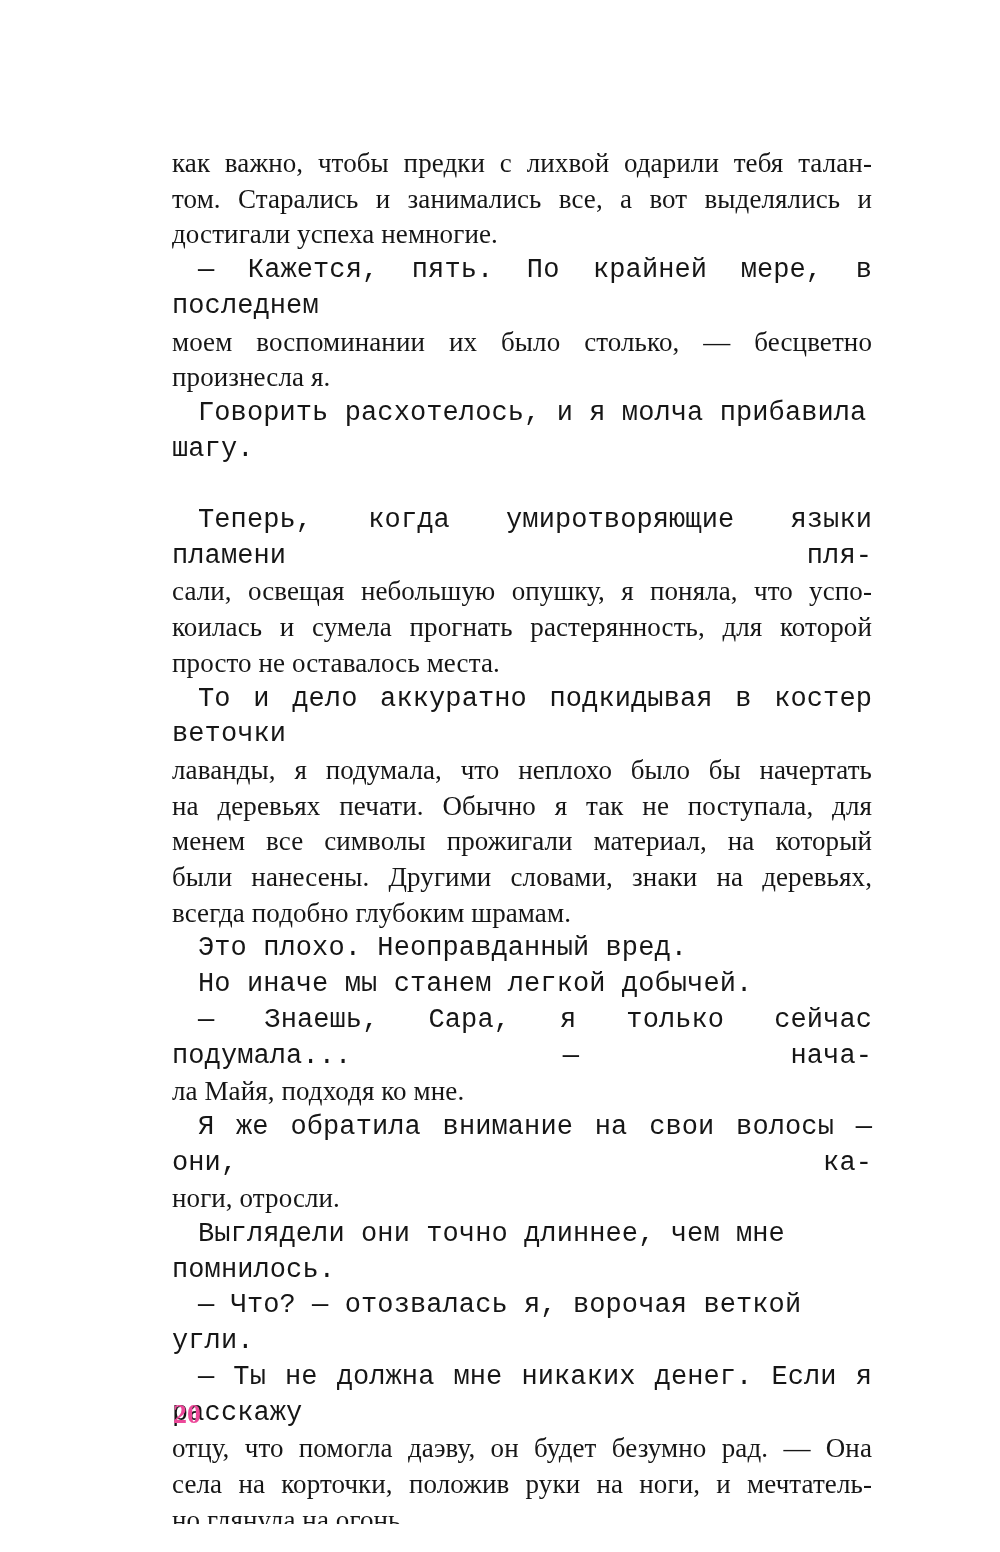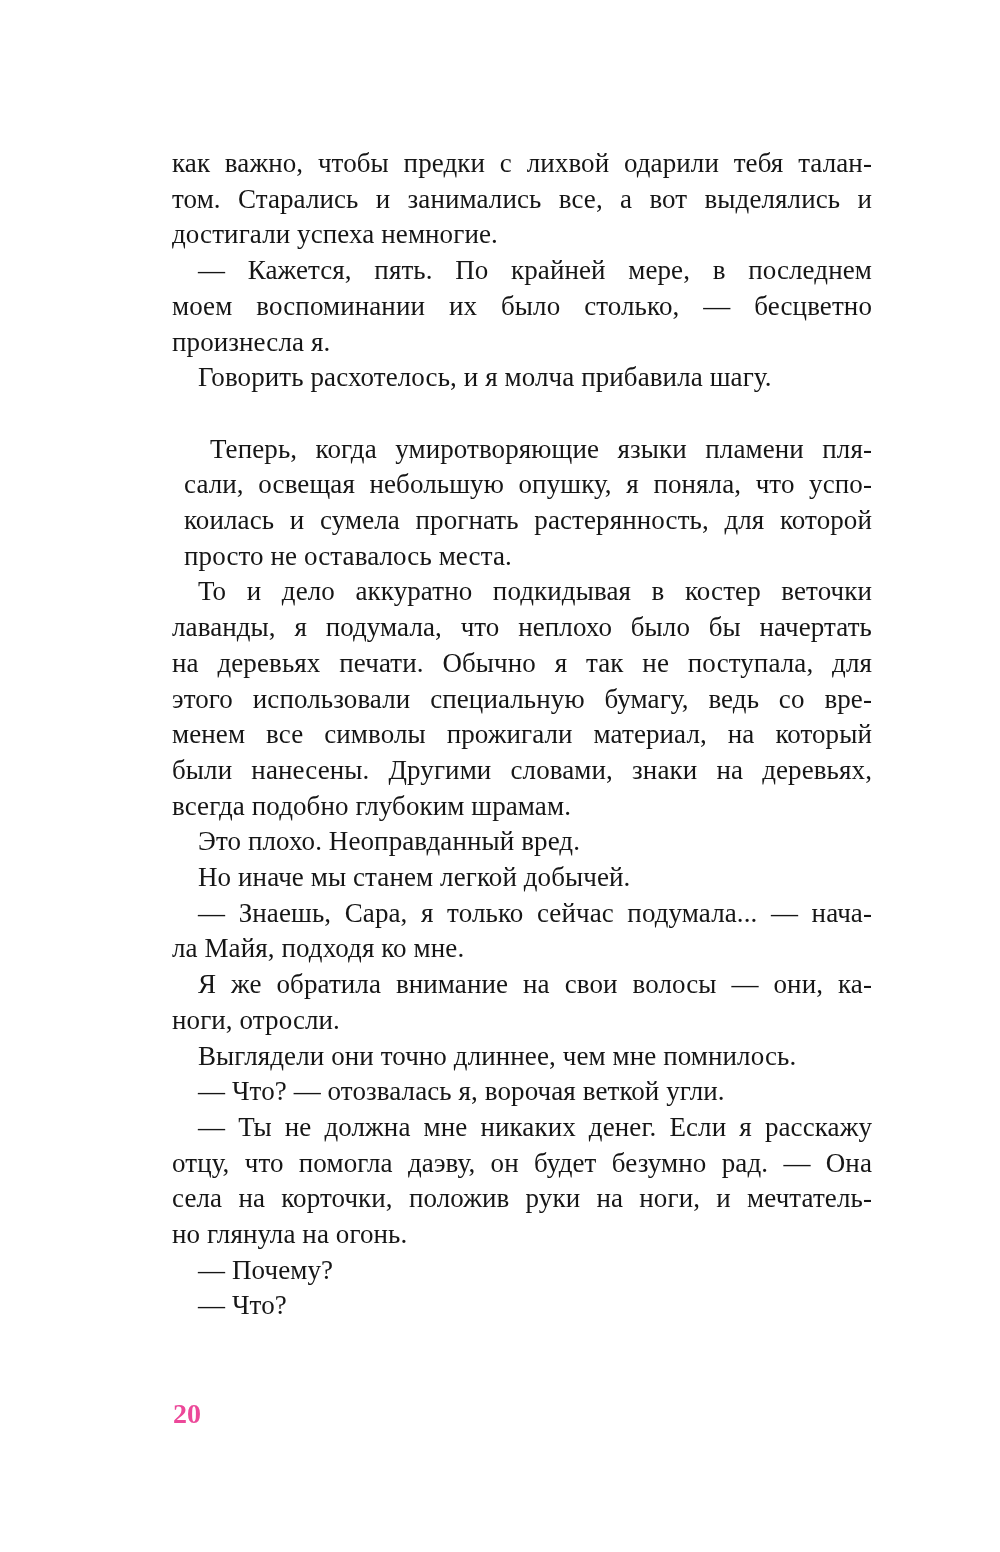--- a/index.html
+++ b/index.html
@@ -20,32 +20,32 @@
     position: absolute;
     left: 172px;
     top: 146px;
     width: 700px;
     font-size: 27px;
     line-height: 35.7px;
     font-weight: 400;
     letter-spacing: 0.1px;
   }
   .para { margin: 0; }
-  .para.gap { margin-top: 35.7px; margin-left: 12px; }
+  .para.gap { margin-top: 35.7px; }
   .line {
     text-align: left;
     white-space: normal;
   }
   .line.just {
     text-align: justify;
     text-align-last: justify;
     -moz-text-align-last: justify;
     text-justify: inter-word;
   }
-  .line.indent { text-indent: 26px; }
+  .line.indent { text-indent: 26px; font-family: Liberation Mono, monospace; }
   .page-number {
     position: absolute;
     left: 173px;
     top: 1396px;
     font-size: 28px;
     line-height: 36px;
     color: #ec4899;
     font-weight: bold;
   }
 </style>
@@ -70,21 +70,20 @@
       <div class="para gap">
         <div class="line just indent">Теперь, когда умиротворяющие языки пламени пля-</div>
         <div class="line just">сали, освещая небольшую опушку, я поняла, что успо-</div>
         <div class="line just">коилась и сумела прогнать растерянность, для которой</div>
         <div class="line">просто не оставалось места.</div>
       </div>
       <div class="para">
         <div class="line just indent">То и дело аккуратно подкидывая в костер веточки</div>
         <div class="line just">лаванды, я подумала, что неплохо было бы начертать</div>
         <div class="line just">на деревьях печати. Обычно я так не поступала, для</div>
-        <div class="line just">этого использовали специальную бумагу, ведь со вре-</div>
         <div class="line just">менем все символы прожигали материал, на который</div>
         <div class="line just">были нанесены. Другими словами, знаки на деревьях,</div>
         <div class="line">всегда подобно глубоким шрамам.</div>
       </div>
       <div class="para">
         <div class="line indent">Это плохо. Неоправданный вред.</div>
       </div>
       <div class="para">
         <div class="line indent">Но иначе мы станем легкой добычей.</div>
       </div>

